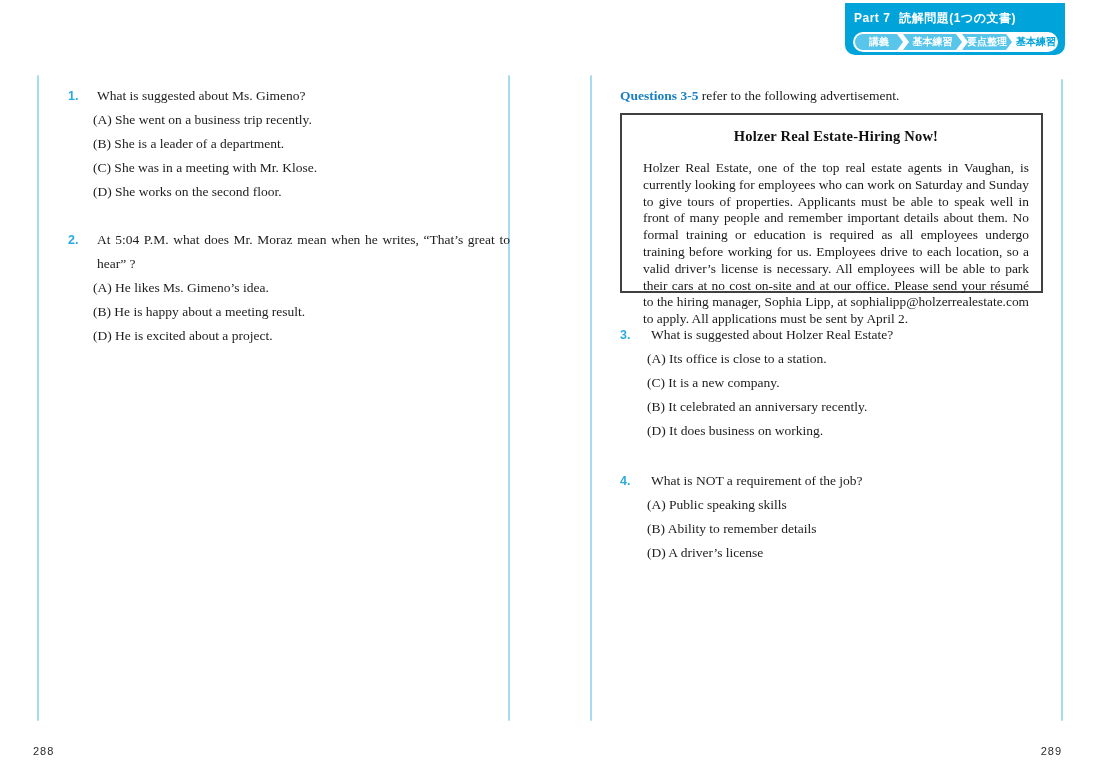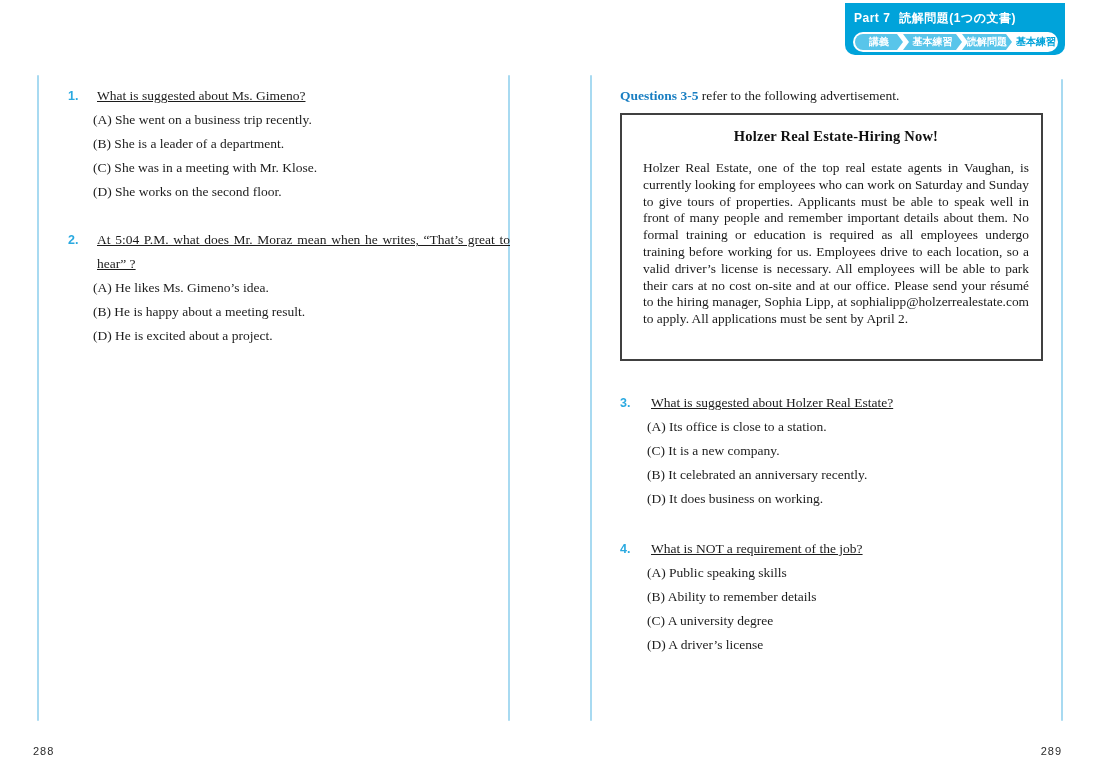--- a/index.html
+++ b/index.html
@@ -54,28 +54,28 @@
   .col-left  .question { grid-template-columns:25px 1fr; }
   .col-right .question { grid-template-columns:27px 1fr; }
   .question + .question { margin-top:24px; }
   .col-right .question.q4 { margin-top:26px; }
 
   .qnum {
     font-family:"Liberation Sans","DejaVu Sans",sans-serif;
     font-weight:bold; font-size:12.5px; color:#2aa9e0; padding-top:5px;
   }
   .qbody { font-size:13.5px; line-height:24px; }
-  .qtext { padding-left:4px; text-align:justify;text-decoration:underline; }
+  .qtext { padding-left:4px; text-align:justify; }
   .qopt  { white-space:nowrap; }
 
   
   .intro { font-size:13.5px; line-height:24px; }
   .intro .hl { font-weight:bold; color:#1a7fc2; }
   .ad-box {
-    margin-top:5px; width:423px; height:248px;
+    margin-top:5px; width:423px; height:180px;
     border:2px solid #404040; background:#ffffff;
     padding:13px 12px 0 21px;
   }
   .ad-title { text-align:center; font-weight:bold; font-size:14.5px; color:#111111; letter-spacing:0.2px; }
   .ad-body  { margin-top:15px; font-size:13.4px; line-height:16.8px; text-align:justify; color:#191919; }
   .col-right .question.q3 { margin-top:30px; }
 
   
   .pageno {
     position:absolute; top:745px; font-family:"Liberation Sans","DejaVu Sans",sans-serif;
@@ -94,21 +94,21 @@
   <div class="vrule r3"></div>
   <div class="vrule r4"></div>
 
   <div class="header-tab">
     <div class="part-title">
       <span class="part-label">Part 7</span><span>読解問題(1つの文書)</span>
     </div>
     <div class="tag-pill">
       <div class="tag blue first">講義</div>
       <div class="tag blue mid m1">基本練習</div>
-      <div class="tag blue mid m2">読解問題</div>
+      <div class="tag blue mid m2">要点整理</div>
       <div class="tag active">基本練習</div>
     </div>
   </div>
 
   <div class="col col-left">
     <div class="question">
       <span class="qnum">1.</span>
       <div class="qbody">
         <div class="qtext">What is suggested about Ms. Gimeno?</div>
         <div class="qopt">(A) She went on a business trip recently.</div>
@@ -147,21 +147,20 @@
         <div class="qopt">(B) It celebrated an anniversary recently.</div>
         <div class="qopt">(D) It does business on working.</div>
       </div>
     </div>
     <div class="question q4">
       <span class="qnum">4.</span>
       <div class="qbody">
         <div class="qtext">What is NOT a requirement of the job?</div>
         <div class="qopt">(A) Public speaking skills</div>
         <div class="qopt">(B) Ability to remember details</div>
-        <div class="qopt">(C) A university degree</div>
         <div class="qopt">(D) A driver’s license</div>
       </div>
     </div>
   </div>
 
   <div class="pageno left">288</div>
   <div class="pageno right">289</div>
 
 </div>
 

